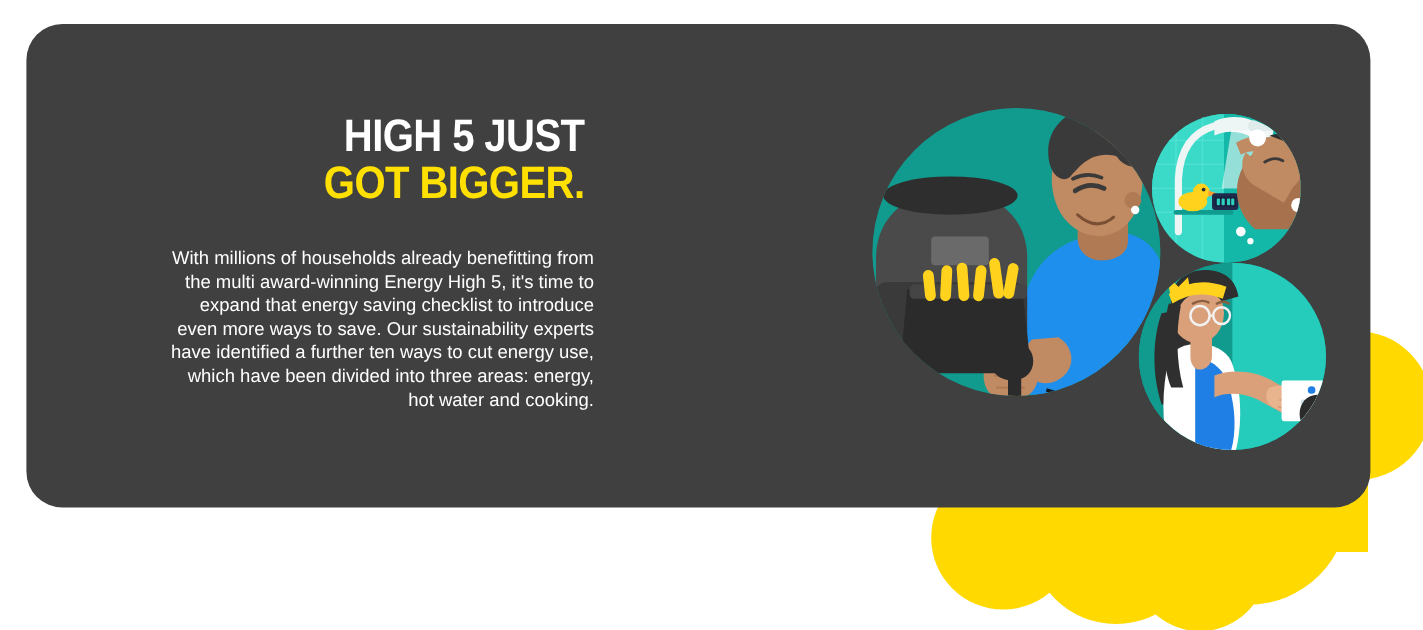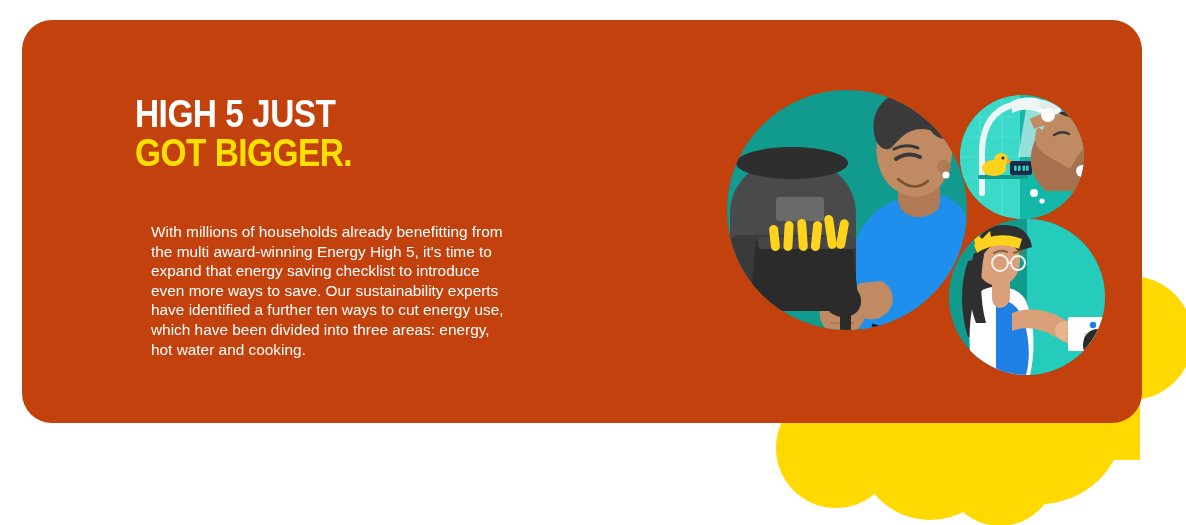--- a/index.html
+++ b/index.html
@@ -28,23 +28,24 @@
     pointer-events: none;
   }
 
   
   .card {
     position: absolute;
     left: 22px;
     top: 20px;
     width: 1120px;
     height: 403px;
-    background: #c2410c;
+    background: #404040;
     border-radius: 30px;
     overflow: hidden;
+    text-align: right;
   }
 
   
   .copy {
     position: absolute;
     left: 113px;
     top: 75px;
     width: 400px;
   }
   .headline {
@@ -55,21 +56,21 @@
     line-height: 39px;
     letter-spacing: -0.6px;
     transform: scaleX(0.88);
     transform-origin: left top;
     white-space: nowrap;
   }
   .headline .l1 { color: #ffffff; display: block; }
   .headline .l2 { color: #ffe000; display: block; }
 
   .body-copy {
-    margin: 16px;
+    margin: 0;
     padding-top: 33px;
     color: #ffffff;
     font-family: "Liberation Sans", sans-serif;
     font-size: 15.4px;
     line-height: 19.6px;
     font-weight: 400;
     width: 360px;
   }
 
   

